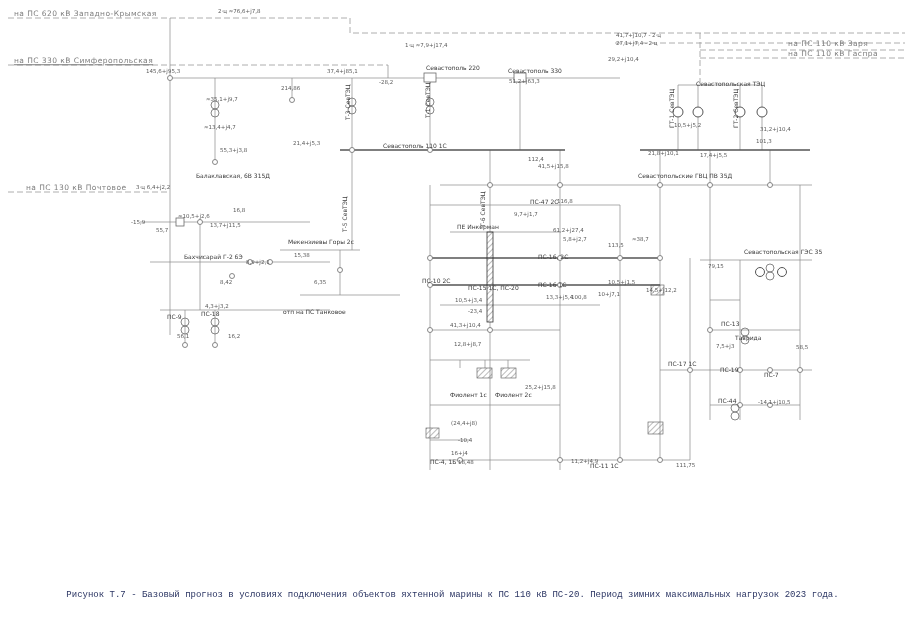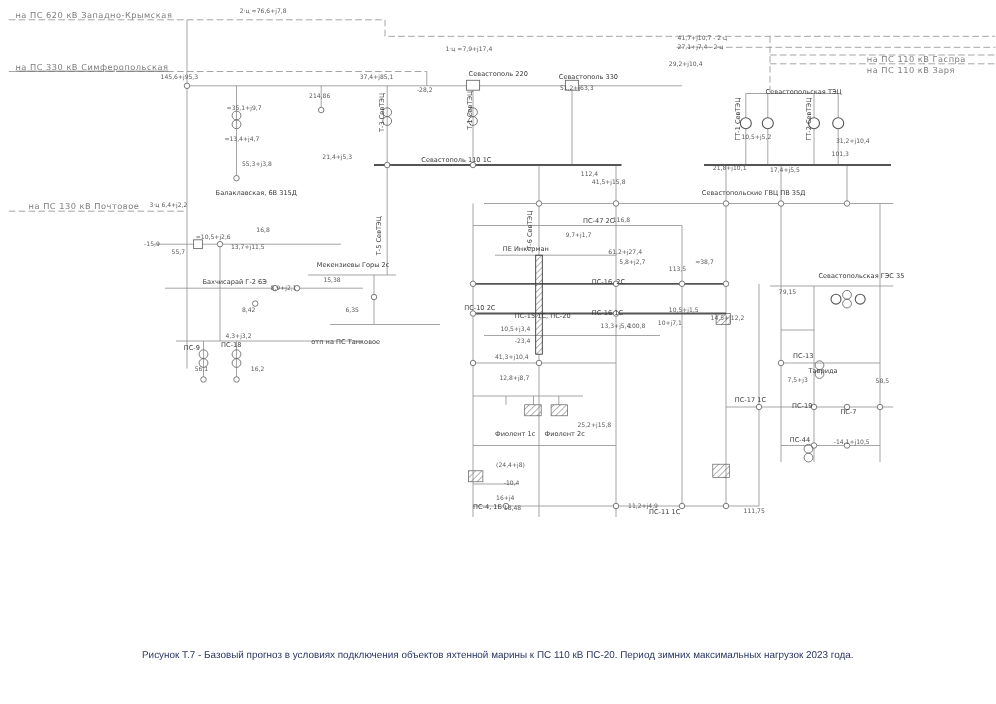--- a/index.html
+++ b/index.html
@@ -14,21 +14,21 @@
     position:absolute;font-size:6px;line-height:1;color:#444;white-space:nowrap;
     transform:translateY(-50%);
   }
   .dlabel.ext{font-size:7.5px;color:#7d7d7d;letter-spacing:0.45px;}
   .dlabel.name{color:#3a3a3a;font-size:6px;}
   .dlabel.num{color:#5a5a5a;font-size:5.5px;}
   .dlabel.rot{transform:translateY(-50%) rotate(-90deg);transform-origin:left center;}
   .caption{
     position:absolute;left:0;right:0;top:589px;text-align:center;
     color:#2b3563;font-size:9px;line-height:1.4;
-    font-family:Liberation Sans, sans-serif;
+    font-family:Liberation Mono, monospace;
   }
 </style>
 </head>
 <body>
 
 <div class="stage">
 
   <svg class="net" width="905" height="640" viewBox="0 0 905 640">
     <defs>
       <pattern id="hatch" width="4" height="4" patternUnits="userSpaceOnUse" patternTransform="rotate(45)">
@@ -194,21 +194,21 @@
       <rect x="424" y="73" width="12" height="9"></rect>
       <rect x="514" y="73" width="12" height="9"></rect>
       <rect x="176" y="218" width="8" height="8"></rect>
     </g>
   </svg>
 
   <div class="label-layer">
       <span class="dlabel ext" style="left: 14px; top: 14px;">на ПС 620 кВ Западно-Крымская</span>
       <span class="dlabel ext" style="left: 14px; top: 61px; text-decoration: underline;">на ПС 330 кВ Симферопольская</span>
       <span class="dlabel ext" style="left: 26px; top: 188px;">на ПС 130 кВ Почтовое</span>
-      <span class="dlabel ext" style="left: 788px; top: 44px; margin-top: 20px;">на ПС 110 кВ Заря</span>
+      <span class="dlabel ext" style="left: 788px; top: 44px;">на ПС 110 кВ Заря</span>
       <span class="dlabel ext" style="left: 788px; top: 54px; text-align: center;">на ПС 110 кВ Гаспра</span>
       <span class="dlabel name" style="left: 426px; top: 68px;">Севастополь 220</span>
       <span class="dlabel name" style="left: 508px; top: 71px;">Севастополь 330</span>
       <span class="dlabel name" style="left: 696px; top: 84px;">Севастопольская ТЭЦ</span>
       <span class="dlabel name" style="left: 638px; top: 176px;">Севастопольские ГВЦ ПВ 35Д</span>
       <span class="dlabel name" style="left: 744px; top: 252px;">Севастопольская ГЭС 35</span>
       <span class="dlabel name" style="left: 196px; top: 176px;">Балаклавская, 6В 315Д</span>
       <span class="dlabel name" style="left: 184px; top: 257px;">Бахчисарай Г-2 6Э</span>
       <span class="dlabel name" style="left: 288px; top: 242px;">Мекензиевы Горы 2с</span>
       <span class="dlabel name" style="left: 167px; top: 317px;">ПС-9</span>

